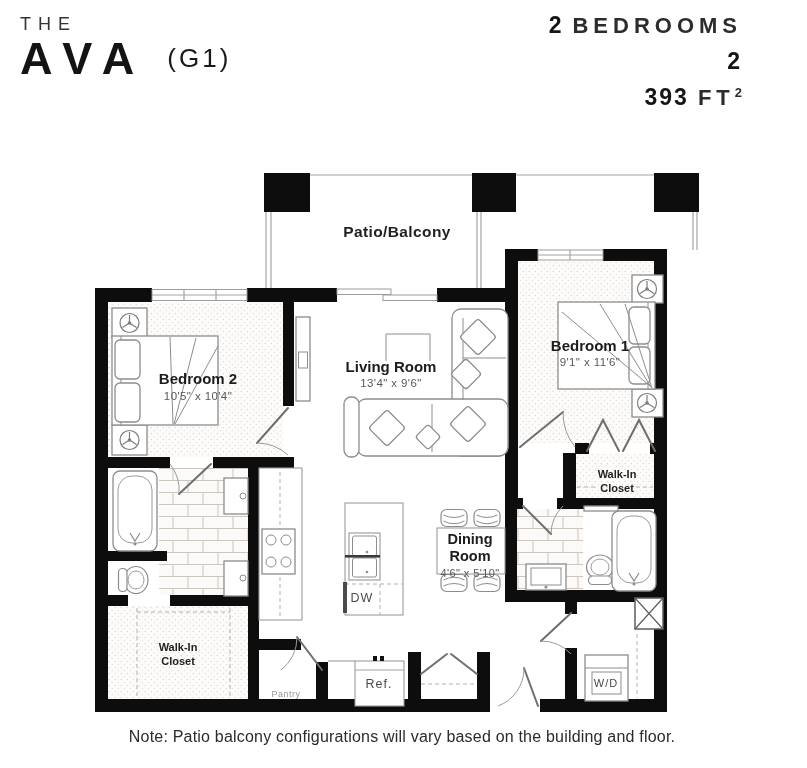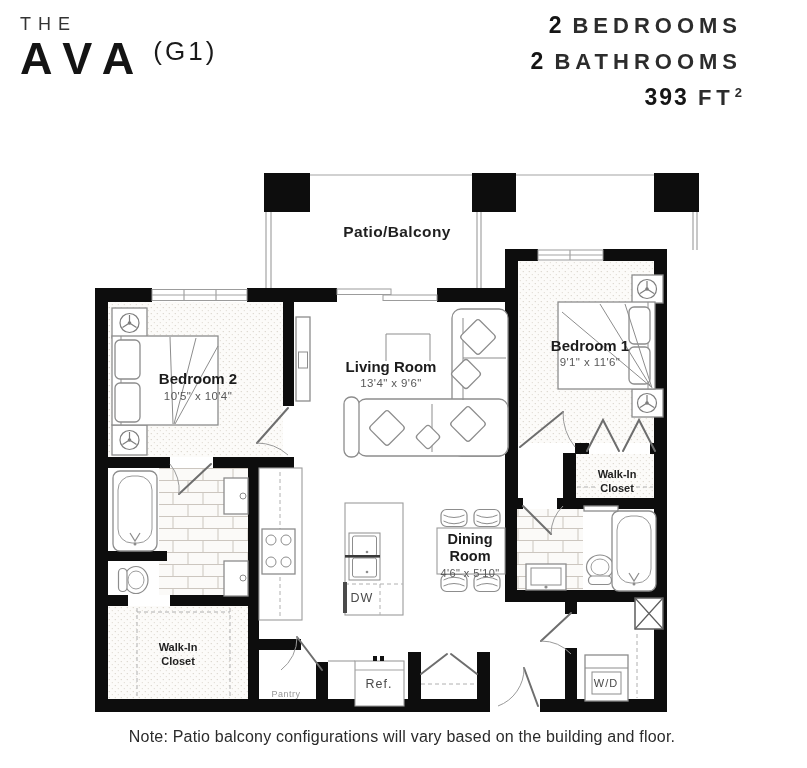--- a/index.html
+++ b/index.html
@@ -1,22 +1,22 @@
 <!DOCTYPE html>
 <html><head>
 <meta charset="utf-8">
 <style>
   html,body{margin:0;padding:0;background:#fff;}
   .page{position:relative;width:807px;height:768px;background:#ffffff;overflow:hidden;
         font-family:"Liberation Sans", sans-serif;}
   .hdr-brand{position:absolute;left:20px;top:14px;color:#1d1d1d;}
   .brand-the{font-size:18px;font-weight:500;letter-spacing:7px;color:#333;}
-  .brand-row{display:flex;align-items:flex-start;margin-top:1px;}
+  .brand-row{display:flex;align-items:center;margin-top:1px;}
   .brand-name{font-size:45px;font-weight:700;letter-spacing:13px;line-height:1;color:#141414;}
-  .brand-variant{font-size:26px;font-weight:500;letter-spacing:3px;margin-left:6px;margin-top:0px;color:#1a1a1a;}
+  .brand-variant{font-size:26px;font-weight:500;letter-spacing:3px;margin-left:20px;margin-top:0px;color:#1a1a1a;}
   .hdr-specs{position:absolute;right:65px;top:12px;display:flex;flex-direction:column;gap:9px;
              align-items:flex-end;color:#232323;}
   .spec-line{display:flex;align-items:baseline;}
   .spec-num{font-size:23px;font-weight:700;letter-spacing:2px;color:#151515;}
   .spec-word{font-size:22px;font-weight:700;letter-spacing:5px;margin-left:9px;color:#2c2c2c;}
   .spec-word sup{font-size:13px;letter-spacing:0;}
   svg.plan{position:absolute;left:0;top:0;}
   .wall{fill:#0d0d0d;}
   .thin{stroke:#a3a3a3;stroke-width:1.2;fill:none;}
   .f{fill:#ffffff;stroke:#8d8d8d;stroke-width:1.3;}
@@ -46,21 +46,20 @@
     </div>
   </div>
 
   <div class="hdr-specs">
     <div class="spec-line">
       <span class="spec-num">2</span>
       <span class="spec-word">BEDROOMS</span>
     </div>
     <div class="spec-line">
       <span class="spec-num">2</span>
-      <span class="spec-word">BATHROOMS</span>
     </div>
     <div class="spec-line">
       <span class="spec-num">393</span>
       <span class="spec-word"><span>FT</span><sup>2</sup></span>
     </div>
   </div>
 
   <svg class="plan" width="807" height="768" viewBox="0 0 807 768">
     <defs>
       <pattern id="stip" width="6" height="6" patternUnits="userSpaceOnUse">

